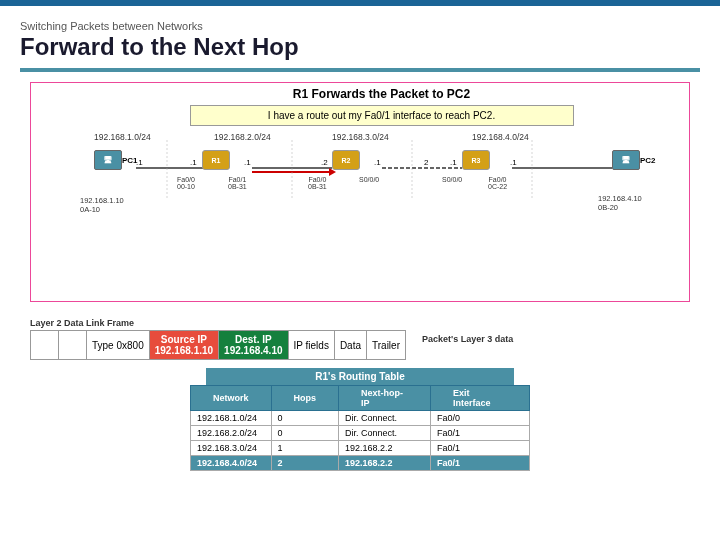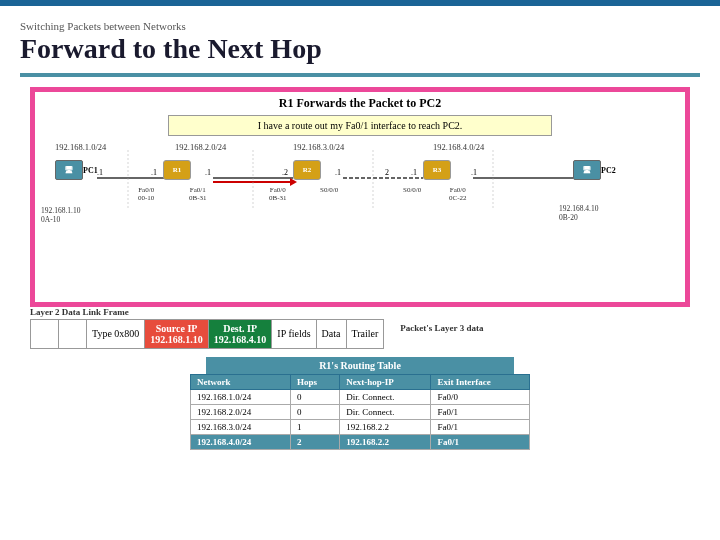--- a/index.html
+++ b/index.html
@@ -13,52 +13,52 @@
     }
 
     .top-bar {
       height: 6px;
       background: #1a6496;
     }
 
     .slide-container {
       padding: 14px 20px 10px 20px;
       position: relative;
-      font-family: Liberation Serif, serif;
     }
 
     .subtitle {
       font-size: 11px;
       color: #555;
       margin-bottom: 2px;
     }
 
     .title {
-      font-size: 28px;
+      font-size: 24px;
       font-weight: bold;
       color: #1a1a2e;
       margin-bottom: 8px;
       line-height: 1.1;
     }
 
     .accent-bar {
       height: 4px;
       background: #4a90a4;
       width: 100%;
       margin-bottom: 10px;
     }
 
     
     .diagram-area {
       background: #fff;
-      border: 5px solid #ec4899;
+      border: 1px solid #ec4899;
       margin: 0 auto;
       position: relative;
       width: 660px;
       height: 220px;
+      padding-left: 43px;
     }
 
     .diagram-title {
       text-align: center;
       font-size: 12px;
       font-weight: bold;
       padding: 4px;
       color: #000;
     }
 
@@ -134,21 +134,21 @@
     .topology svg {
       position: absolute;
       top: 0; left: 0;
       width: 100%;
       height: 100%;
       pointer-events: none;
     }
 
     
     .frame-section {
-      margin-top: 0;
+      margin-top: 16px;
       display: flex;
       gap: 8px;
       align-items: flex-start;
       width: 660px;
       margin-left: auto;
       margin-right: auto;
     }
 
     .frame-label {
       font-size: 9px;
@@ -203,21 +203,21 @@
       border-collapse: collapse;
       font-size: 9px;
       width: 340px;
       margin: 0 auto;
     }
 
     .routing-table th {
       background: #4a90a4;
       color: #fff;
       border: 1px solid #2a7090;
-      padding: 2px 6px;
+      padding: 2px 22px;
       text-align: left;
     }
 
     .routing-table td {
       border: 1px solid #aaa;
       padding: 2px 6px;
     }
 
     .routing-table tr.highlight td {
       background: #4a90a4;

